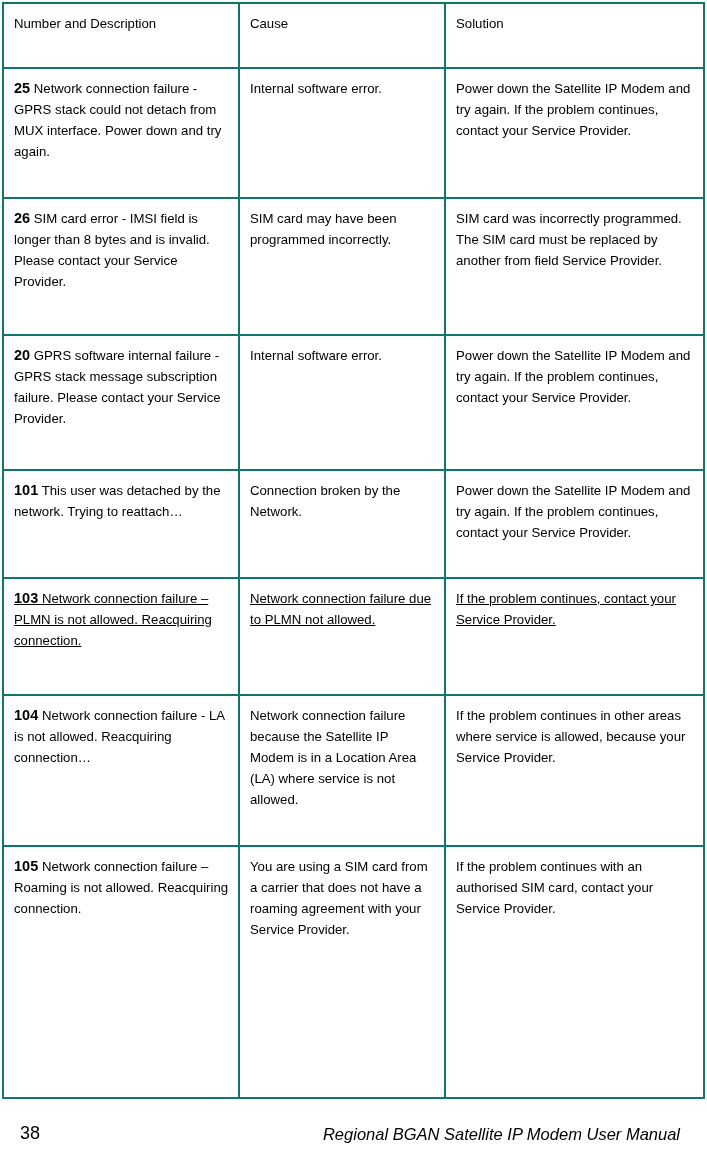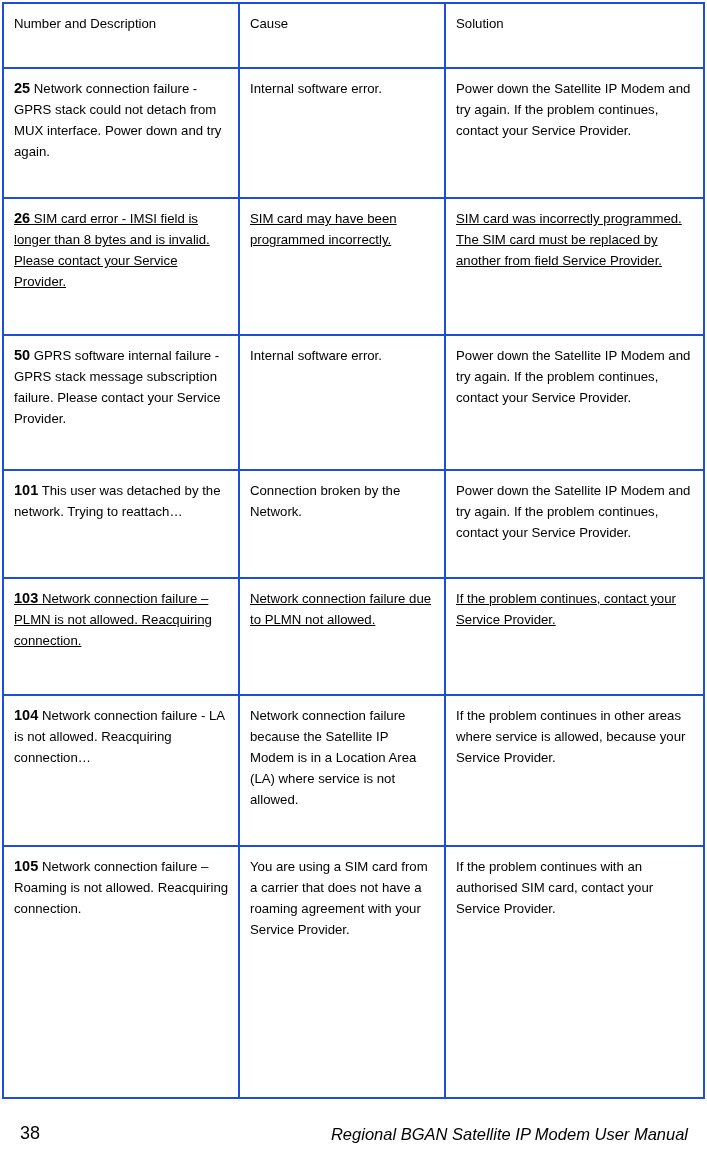--- a/index.html
+++ b/index.html
@@ -28,21 +28,21 @@
   .error-table {
     position: absolute;
     left: 2px;
     top: 2px;
     width: 701px;
     border-collapse: collapse;
     table-layout: fixed;
   }
   .error-table td,
   .error-table th {
-    border: 2px solid #1d4ed8;
+    border: 2px solid #0f766e;
     vertical-align: top;
     padding: 9px 9px 9px 10px;
     font-size: 13.2px;
     line-height: 21px;
     font-weight: normal;
     text-align: left;
   }
 
   .col-num   { width: 236px; }
   .col-cause { width: 206px; }
@@ -59,35 +59,34 @@
     height: 45px;
   }
 
   .code {
     font-weight: bold;
     font-size: 14.5px;
   }
 
   
   .r25  td { height: 110px; border-radius: 21px; }
-  .r26  td { height: 117px; text-decoration: underline; }
+  .r26  td { height: 117px; }
   .r27  td { height: 115px; }
   .r101 td { height: 88px; border-radius: 20px; }
   .r103 td { height: 97px; text-decoration: underline; }
   .r104 td { height: 131px; }
   .r105 td { height: 232px; }
 
   
   .footer {
     position: absolute;
     left: 0;
     top: 1121px;
     width: 684px;
     height: 26px;
-    padding-left: 8px;
   }
   .footer-page-number {
     position: absolute;
     left: 20px;
     top: 0;
     font-size: 18px;
     line-height: 24px;
     font-weight: normal;
     font-family: "Liberation Sans", sans-serif;
   }
@@ -129,21 +128,21 @@
         <td>Power down the Satellite IP Modem and try again. If the problem continues, contact your Service Provider.</td>
       </tr>
 
       <tr class="r26">
         <td><span class="code">26</span> <span>SIM card error - IMSI field is longer than 8 bytes and is invalid.  Please contact your Service Provider.</span></td>
         <td>SIM card may have been programmed incorrectly.</td>
         <td>SIM card was incorrectly programmed. The SIM card must be replaced by another from field Service Provider.</td>
       </tr>
 
       <tr class="r27">
-        <td><span class="code">50</span> <span>GPRS software internal failure - GPRS stack message subscription failure.  Please contact your Service Provider.</span></td>
+        <td><span class="code">20</span> <span>GPRS software internal failure - GPRS stack message subscription failure.  Please contact your Service Provider.</span></td>
         <td>Internal software error.</td>
         <td>Power down the Satellite IP Modem and try again. If the problem continues, contact your Service Provider.</td>
       </tr>
 
       <tr class="r101">
         <td><span class="code">101</span> <span>This user was detached by the network. Trying to reattach…</span></td>
         <td>Connection broken by the Network.</td>
         <td>Power down the Satellite IP Modem and try again. If the problem continues, contact your Service Provider.</td>
       </tr>
 

